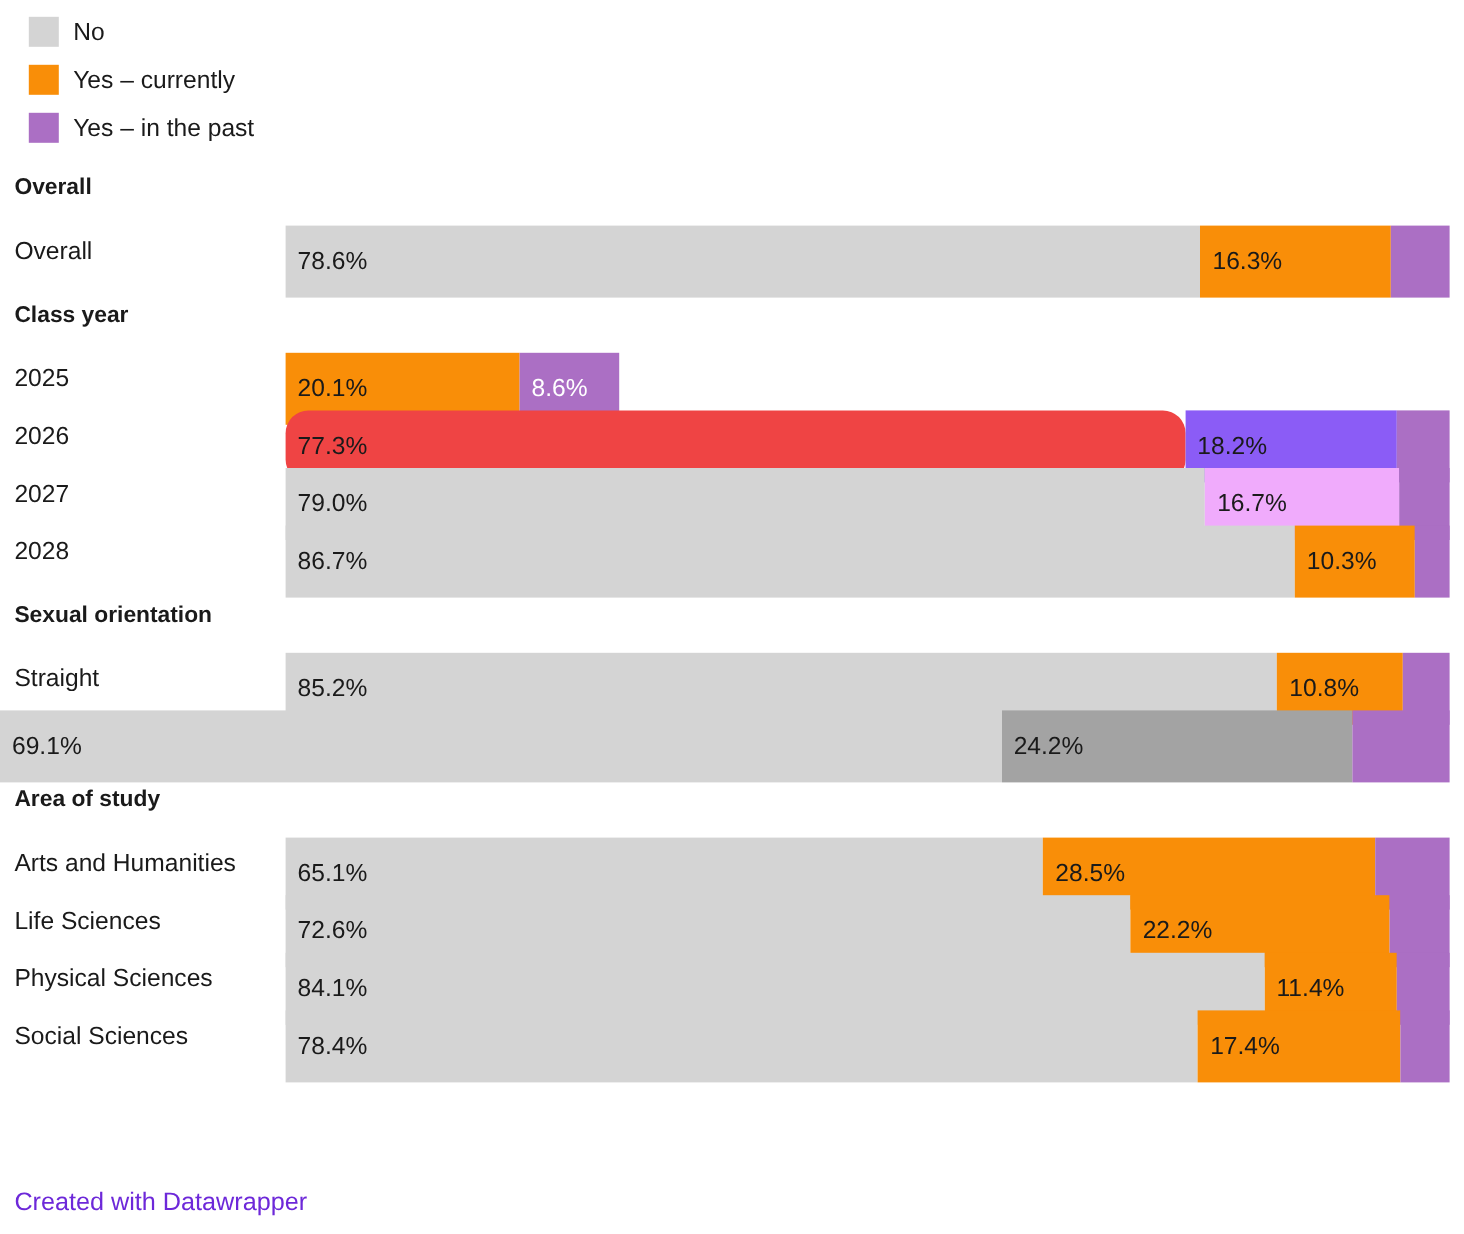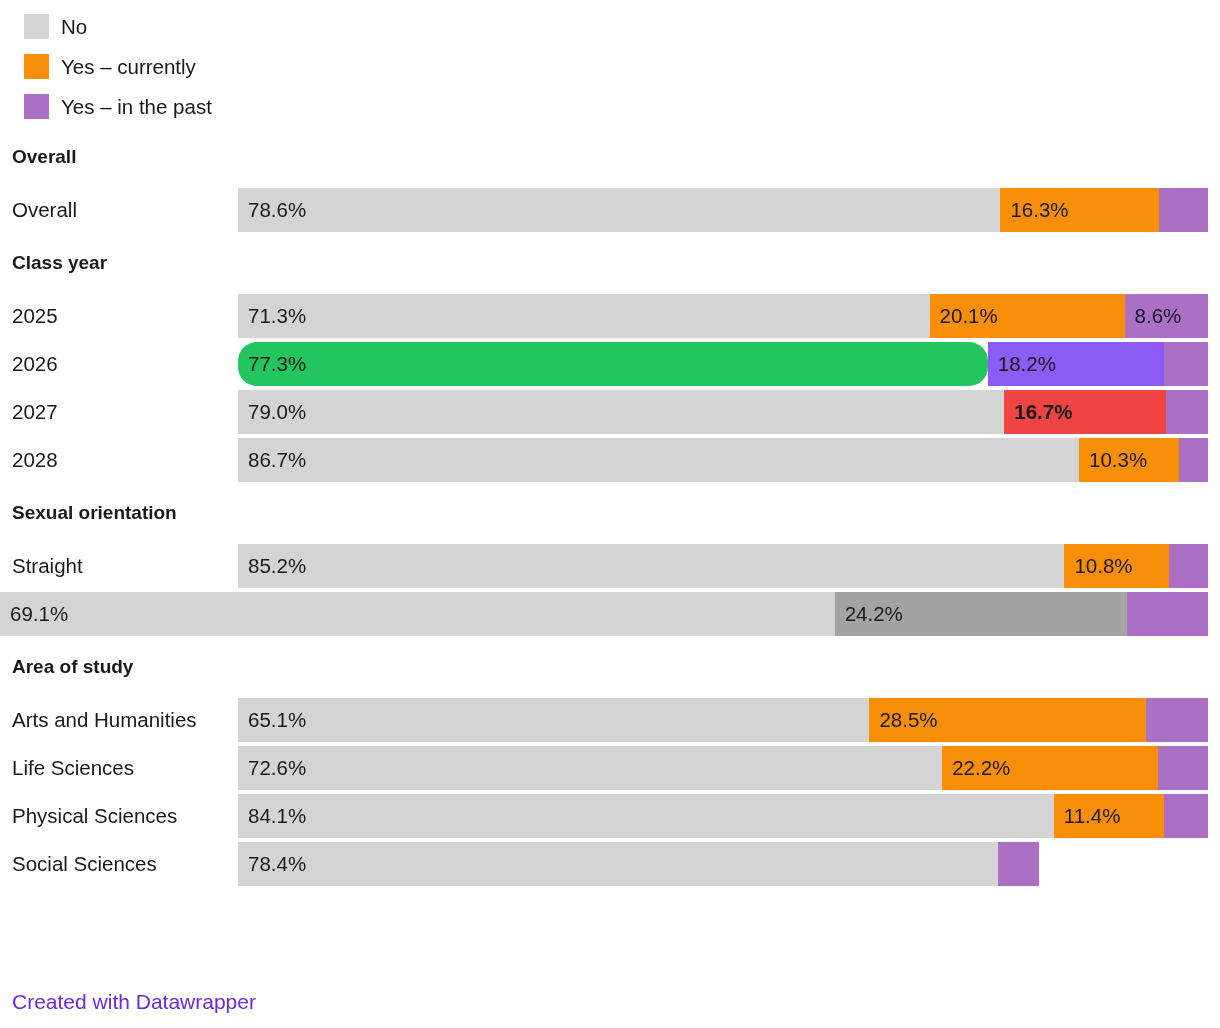--- a/index.html
+++ b/index.html
@@ -83,34 +83,34 @@
     white-space: nowrap;
   }
   .bar-wrap {
     position: relative;
     height: 44px;
     flex: 1 1 auto;
     margin-right: 12px;
     display: flex;
   }
   .seg {
-    height: 44px;
+    height: 60px;
     position: relative;
     display: flex;
     align-items: center;
     box-sizing: border-box;
   }
   .seg-label {
     font-size: 20.5px;
     white-space: nowrap;
     padding-left: 10px;
     color: #1a1a1a;
   }
   .seg-label.onpurple {
-    color: #0f172a;
+    color: #ffffff;
   }
 
   
   .footer {
     position: absolute;
     left: 12px;
     bottom: 14px;
     font-size: 21px;
     color: #6d28d9;
   }
@@ -149,50 +149,47 @@
           </div>
           <div class="seg" style="width: 5.1%; background: rgb(171, 111, 196);"></div>
         </div>
       </div>
       <div class="group-gap"></div>
       <div class="group-title">Class year</div>
       <div style="height: 14px;"></div>
       <div class="row">
         <div class="row-label">2025</div>
         <div class="bar-wrap">
-          <div class="seg" style="width: 71.3%; background: rgb(212, 212, 212);">
-            <span class="seg-label">71.3%</span>
-          </div>
           <div class="seg" style="width: 20.1%; background: rgb(249, 142, 8);">
             <span class="seg-label">20.1%</span>
           </div>
           <div class="seg" style="width: 8.6%; background: rgb(171, 111, 196);">
             <span class="seg-label onpurple">8.6%</span>
           </div>
         </div>
       </div>
       <div class="row">
         <div class="row-label">2026</div>
         <div class="bar-wrap">
-          <div class="seg" style="width: 77.3%; background: #22c55e; border-radius: 19px;">
+          <div class="seg" style="width: 77.3%; background: #ef4444; border-radius: 19px;">
             <span class="seg-label">77.3%</span>
           </div>
           <div class="seg" style="width: 18.2%; background: #8b5cf6;">
             <span class="seg-label">18.2%</span>
           </div>
           <div class="seg" style="width: 4.5%; background: rgb(171, 111, 196);"></div>
         </div>
       </div>
       <div class="row">
         <div class="row-label">2027</div>
         <div class="bar-wrap">
           <div class="seg" style="width: 79%; background: rgb(212, 212, 212);">
             <span class="seg-label">79.0%</span>
           </div>
-          <div class="seg" style="width: 16.7%; background: #ef4444; font-weight: bold;">
+          <div class="seg" style="width: 16.7%; background: #f0abfc;">
             <span class="seg-label">16.7%</span>
           </div>
           <div class="seg" style="width: 4.3%; background: rgb(171, 111, 196);"></div>
         </div>
       </div>
       <div class="row">
         <div class="row-label">2028</div>
         <div class="bar-wrap">
           <div class="seg" style="width: 86.7%; background: rgb(212, 212, 212);">
             <span class="seg-label">86.7%</span>
@@ -267,20 +264,23 @@
           </div>
           <div class="seg" style="width: 4.5%; background: rgb(171, 111, 196);"></div>
         </div>
       </div>
       <div class="row">
         <div class="row-label">Social Sciences</div>
         <div class="bar-wrap">
           <div class="seg" style="width: 78.4%; background: rgb(212, 212, 212);">
             <span class="seg-label">78.4%</span>
           </div>
+          <div class="seg" style="width: 17.4%; background: rgb(249, 142, 8);">
+            <span class="seg-label">17.4%</span>
+          </div>
           <div class="seg" style="width: 4.2%; background: rgb(171, 111, 196);"></div>
         </div>
       </div>
     </div>
 
   <div class="footer">Created with Datawrapper</div>
 
 </div>
 
 </body></html>

